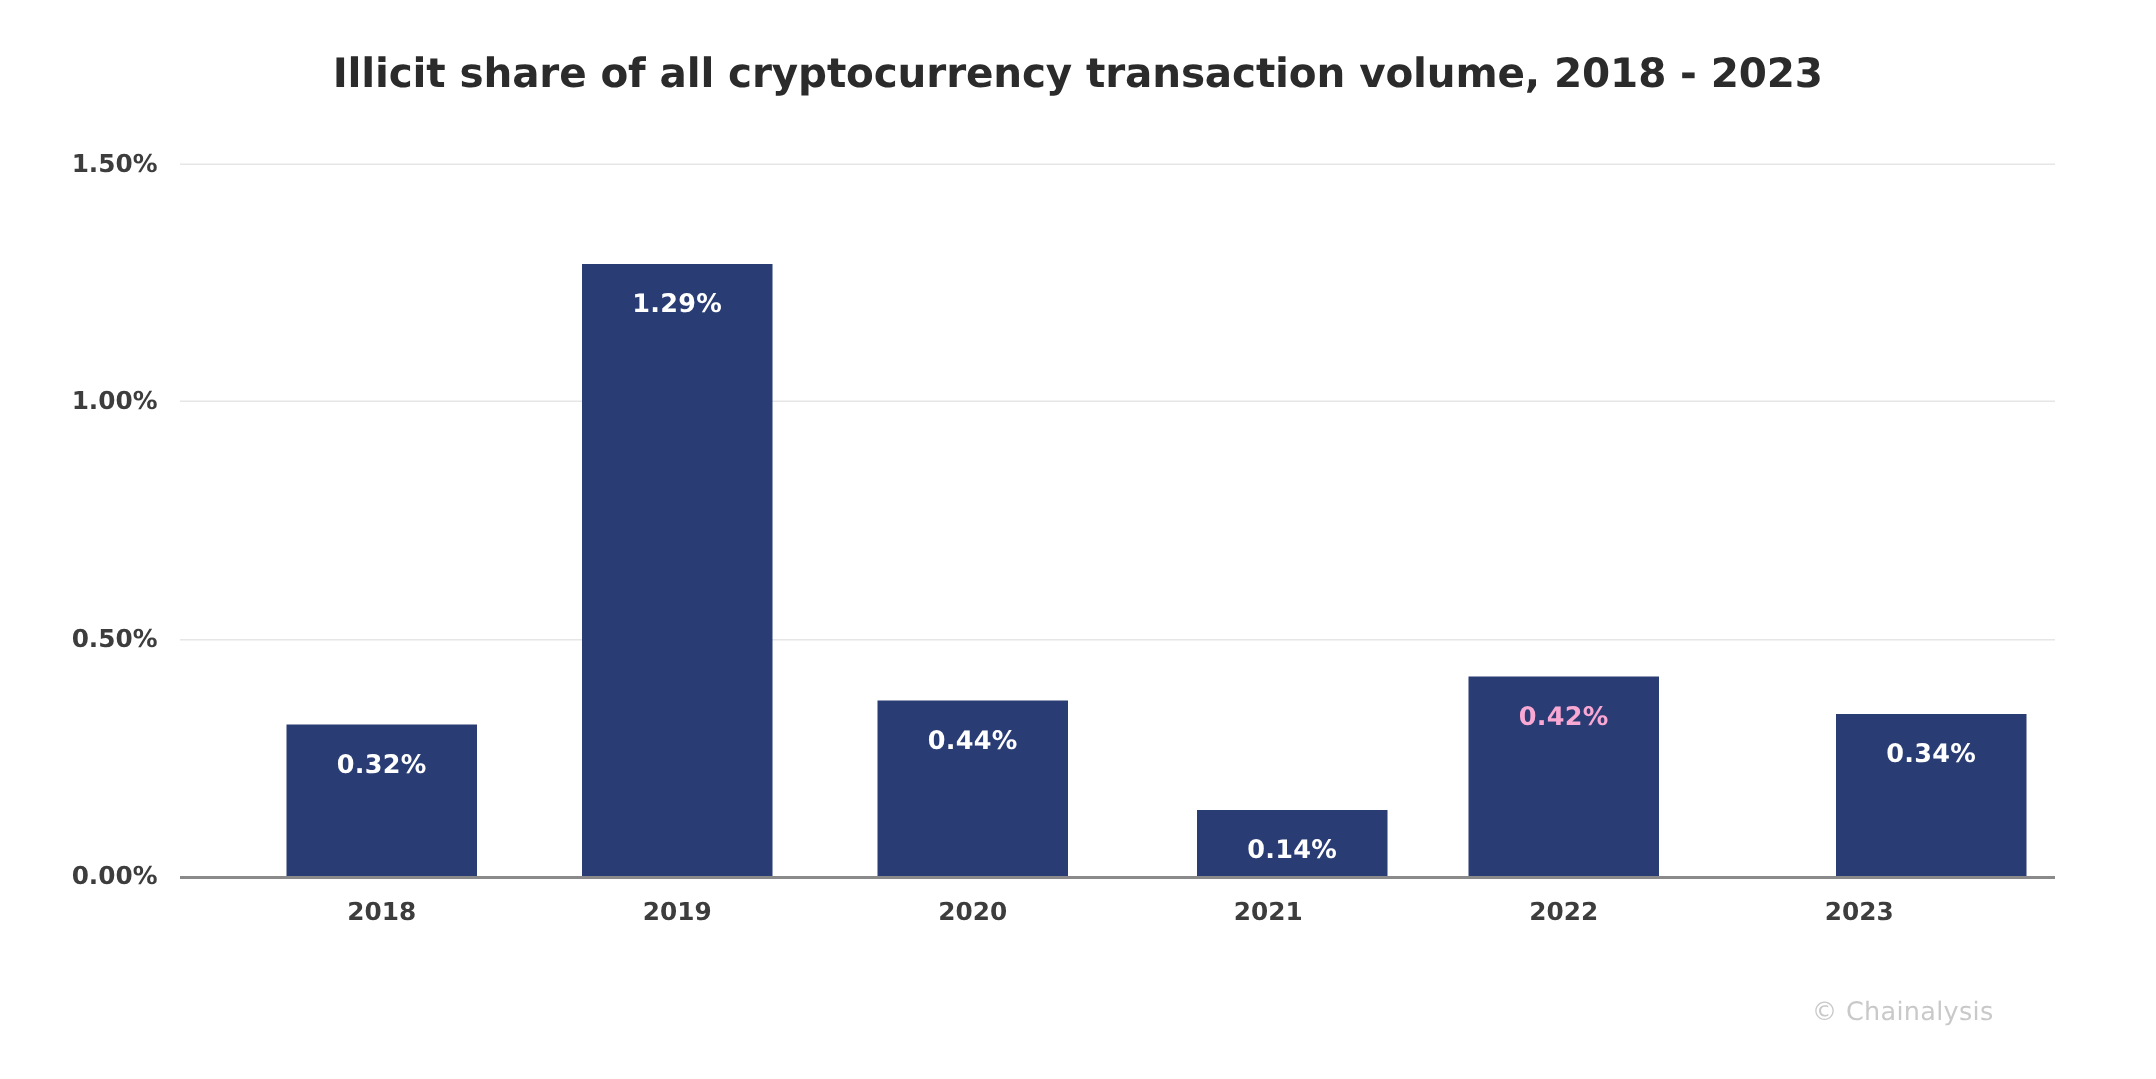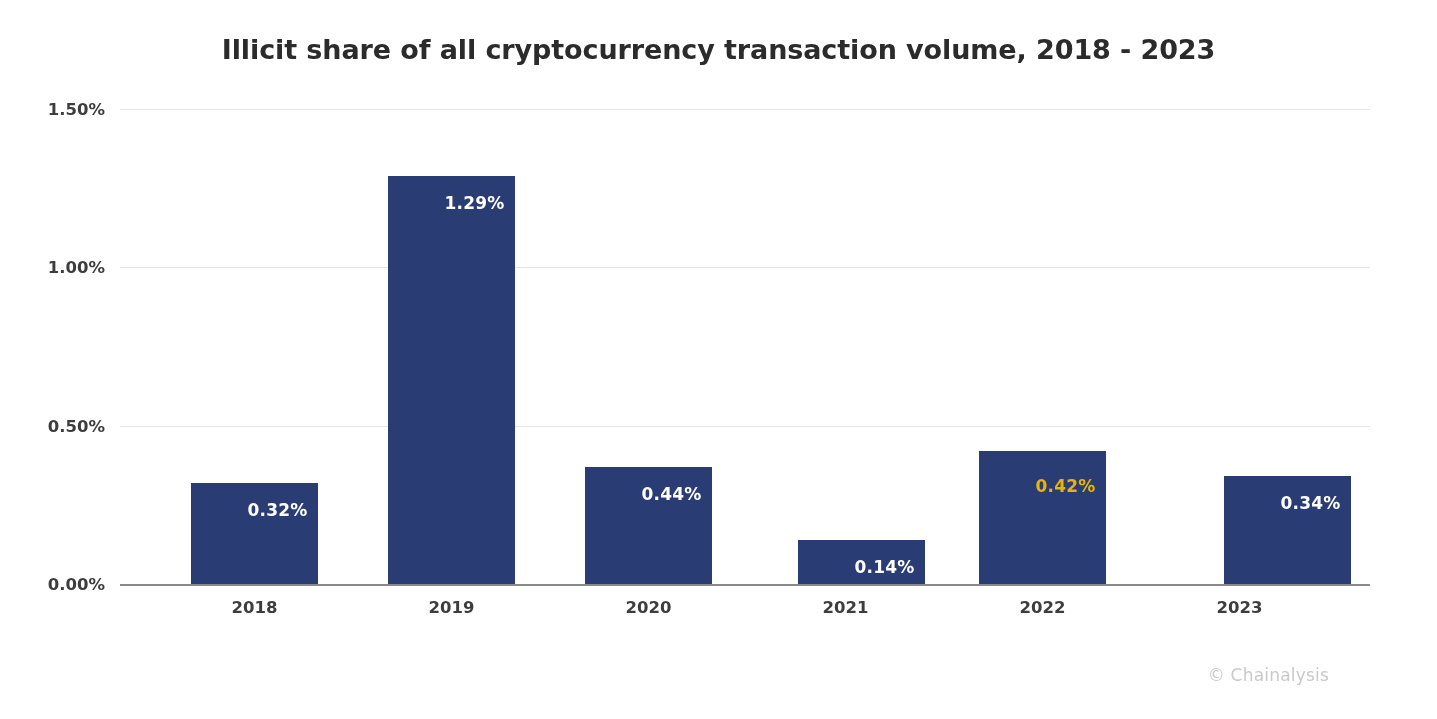--- a/index.html
+++ b/index.html
@@ -82,21 +82,20 @@
     position: absolute;
     top: 17px;
     left: 0;
     width: 100%;
     text-align: center;
     font-size: 17px;
     font-weight: 600;
     color: #ffffff;
     letter-spacing: 0.2px;
     white-space: nowrap;
-    padding-left: 23px;
   }
 
   
   .xtick {
     position: absolute;
     top: 598px;
     width: 127px;
     text-align: center;
     font-size: 16.5px;
     font-weight: 700;
@@ -145,21 +144,21 @@
         <div class="bar" style="left: 268px; width: 127px; height: 408.5px; background: rgb(41, 60, 116);">
           <div class="bar-label" style="color: rgb(255, 255, 255);">1.29%</div>
         </div>
         <div class="bar" style="left: 465px; width: 127px; height: 117px; background: rgb(41, 60, 116);">
           <div class="bar-label" style="color: rgb(255, 255, 255);">0.44%</div>
         </div>
         <div class="bar" style="left: 662px; width: 127px; height: 44.3333px; background: rgb(41, 60, 116); margin-left: 16px;">
           <div class="bar-label" style="color: rgb(255, 255, 255);">0.14%</div>
         </div>
         <div class="bar" style="left: 859px; width: 127px; height: 133px; background: rgb(41, 60, 116);">
-          <div class="bar-label" style="color: #eab308; margin-top: 8px;">0.42%</div>
+          <div class="bar-label" style="color: #f9a8d4;">0.42%</div>
         </div>
         <div class="bar" style="left: 1056px; width: 127px; height: 107.667px; background: rgb(41, 60, 116); margin-left: 48px;">
           <div class="bar-label" style="color: rgb(255, 255, 255);">0.34%</div>
         </div>
       </div>
   </div>
 
   <div id="x-axis-ticks">
       <div class="xtick" style="left: 191px; width: 127px;">2018</div>
       <div class="xtick" style="left: 388px; width: 127px;">2019</div>

